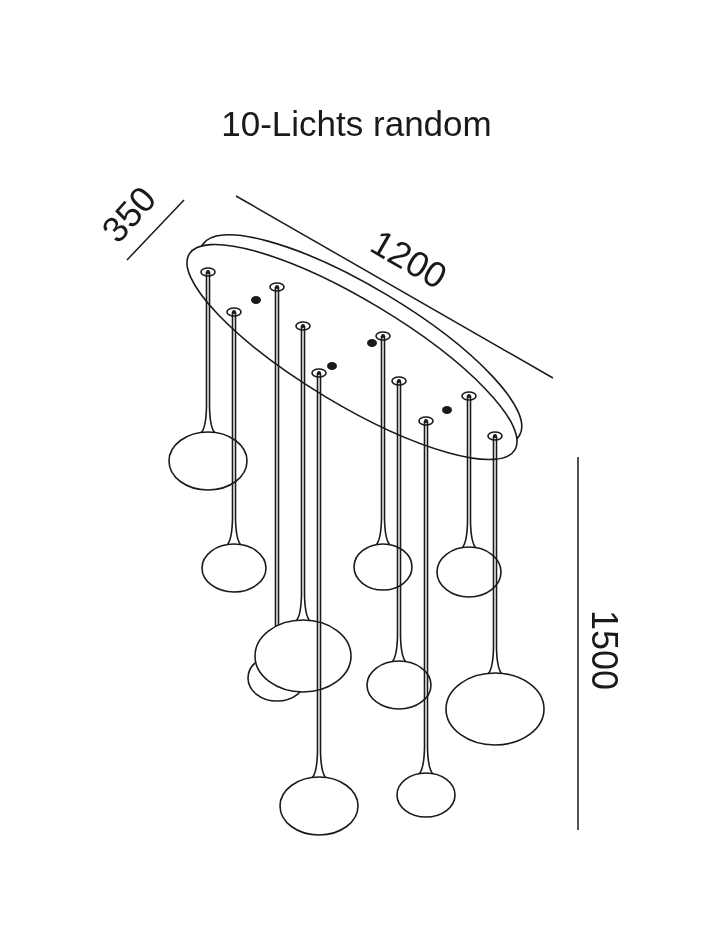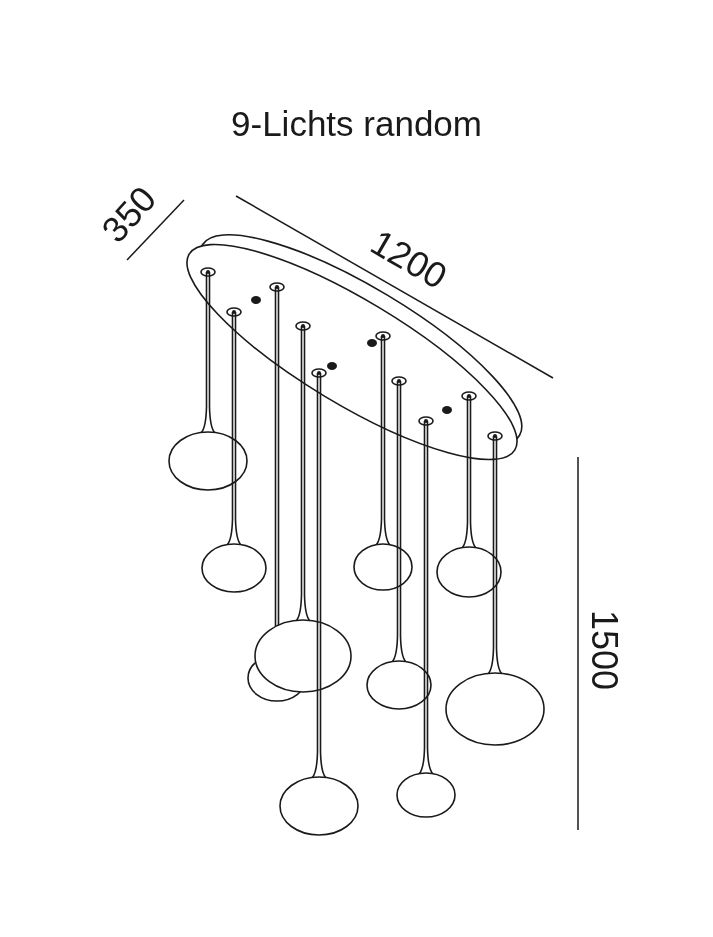--- a/index.html
+++ b/index.html
@@ -4,21 +4,21 @@
 <style>
   html,body{margin:0;padding:0;background:#ffffff;}
   body{width:713px;height:937px;position:relative;overflow:hidden;font-family:"Liberation Sans",sans-serif;}
   .title{position:absolute;left:0;top:104px;width:713px;text-align:center;font-size:35px;color:#1a1a1a;font-family:"Liberation Sans",sans-serif;}
   svg{position:absolute;left:0;top:0;}
   .lbl{font-family:"Liberation Sans",sans-serif;font-size:36px;fill:#1a1a1a;}
 </style>
 </head>
 <body>
 
-<div class="title">9-Lichts random</div>
+<div class="title">10-Lichts random</div>
 
 <svg width="713" height="937" viewBox="0 0 713 937">
 
   <line x1="184" y1="200" x2="127" y2="260" stroke="#1a1a1a" stroke-width="1.5"></line>
   <text class="lbl" transform="translate(118,245) rotate(-48)">350</text>
   <line x1="236" y1="196" x2="553" y2="378" stroke="#1a1a1a" stroke-width="1.5"></line>
   <text class="lbl" transform="translate(368,250) rotate(30)">1200</text>
   <line x1="578" y1="457" x2="578" y2="830" stroke="#1a1a1a" stroke-width="1.5"></line>
   <text class="lbl" transform="translate(592,610) rotate(90)">1500</text>
 

